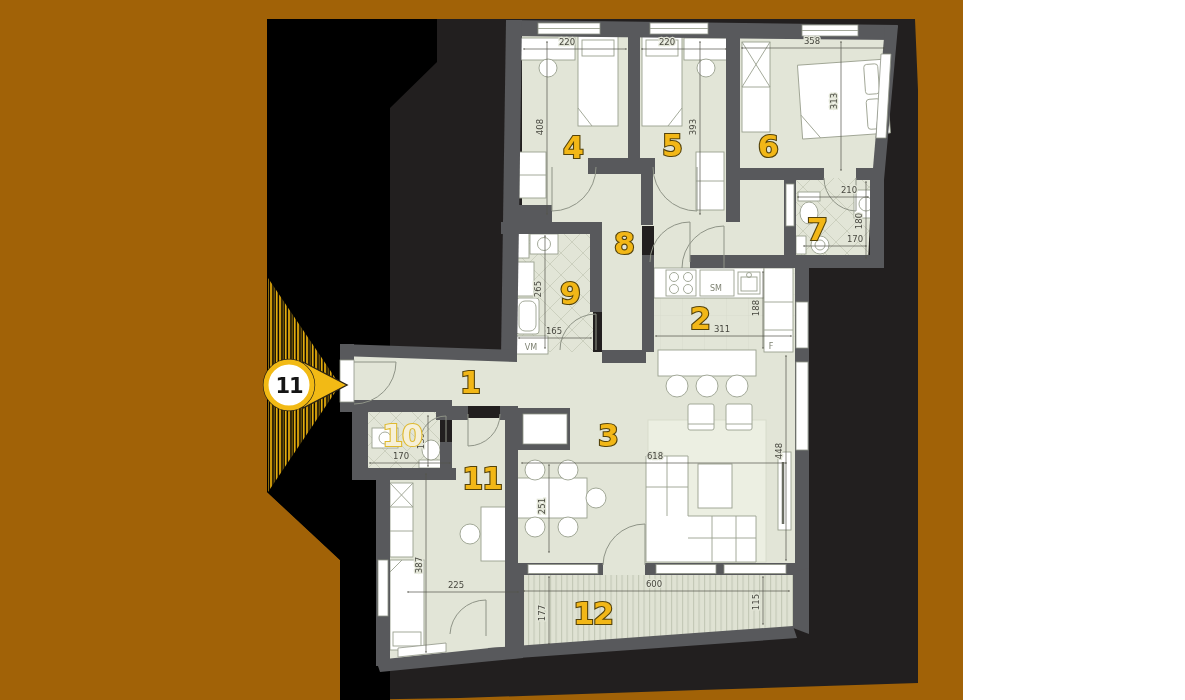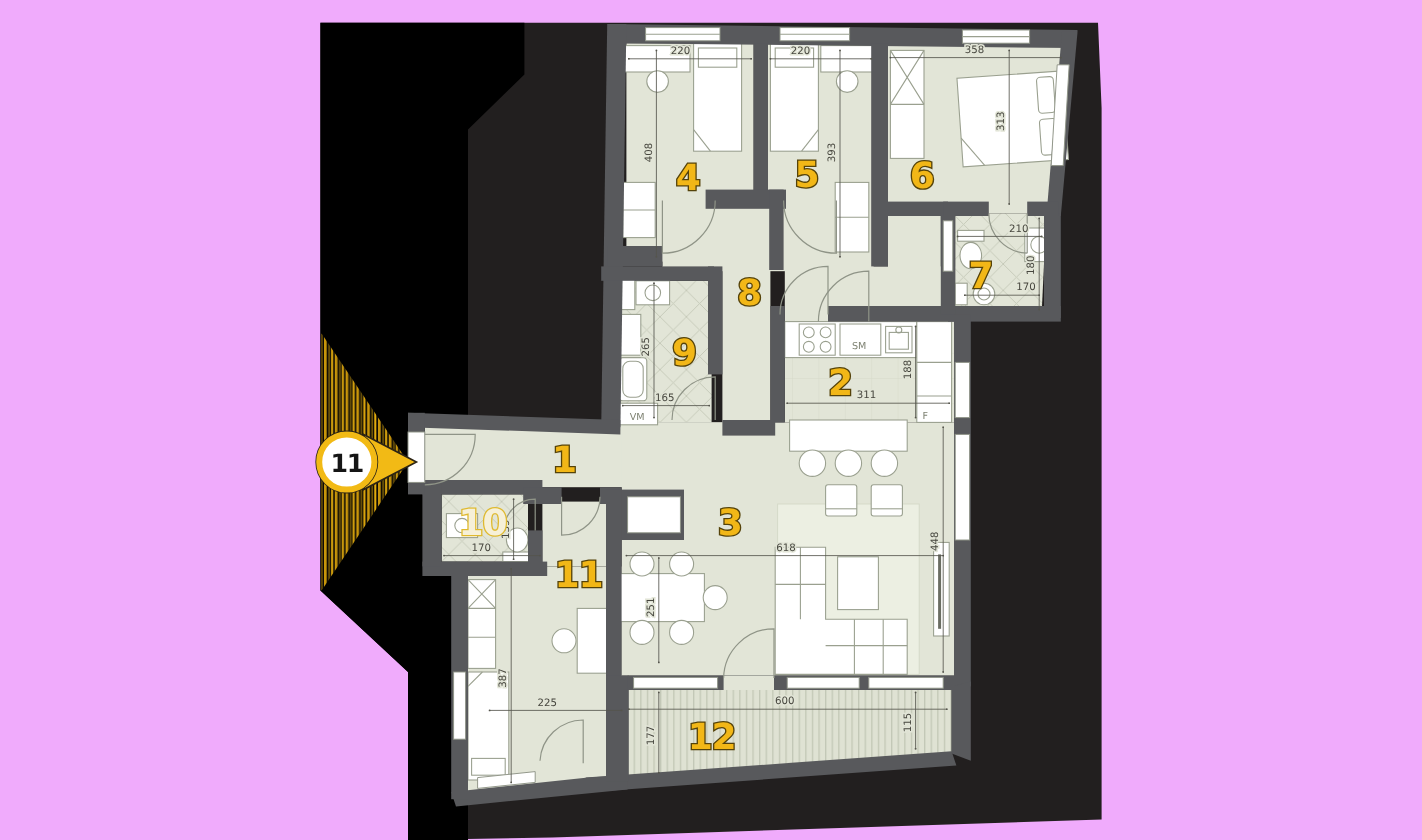--- a/index.html
+++ b/index.html
@@ -1,16 +1,16 @@
 <!DOCTYPE html>
 <html><head>
 <meta charset="utf-8">
 <style>
   html,body{margin:0;padding:0;background:#ffffff;}
-  .stage{width:1185px;height:700px;position:relative;background:#f0abfc;overflow:hidden;}
+  .stage{width:963px;height:700px;position:relative;background:#a16207;overflow:hidden;}
   svg{display:block;}
   .wall{fill:#58595c;stroke:none;}
   .furn{fill:#ffffff;stroke:#9aa08f;stroke-width:0.9;}
   .furnline{stroke:#9aa08f;stroke-width:0.9;fill:none;}
   .arc{stroke:#8f9487;stroke-width:1;fill:none;}
   .win{fill:#ffffff;stroke:#8f9487;stroke-width:0.8;}
   .dimline{stroke:#55554c;stroke-width:0.7;marker-start:url(#ddot);marker-end:url(#ddot);}
   text{font-family:"DejaVu Sans",sans-serif;}
   .dim{font-size:8.5px;fill:#47473f;text-anchor:middle;paint-order:stroke;stroke:#e2e5d7;stroke-width:2.5px;}
   .appl{font-size:8px;fill:#7e8272;text-anchor:middle;}

